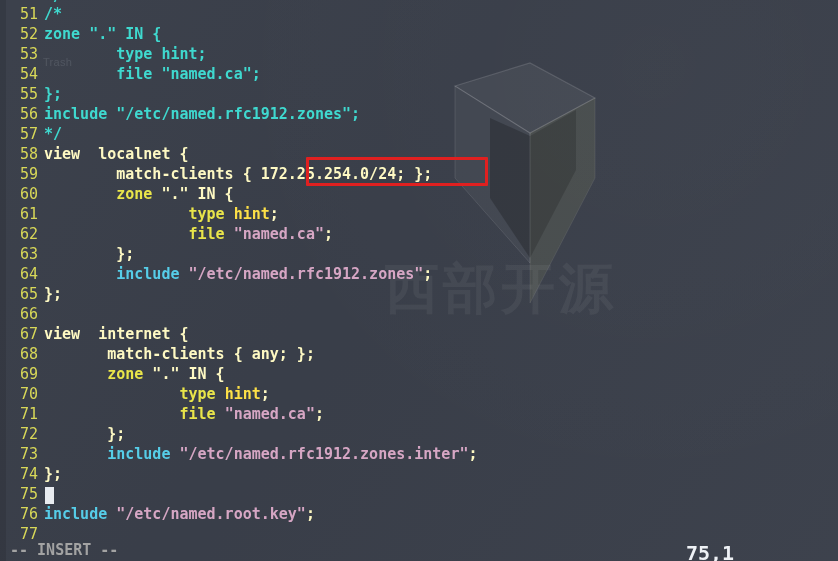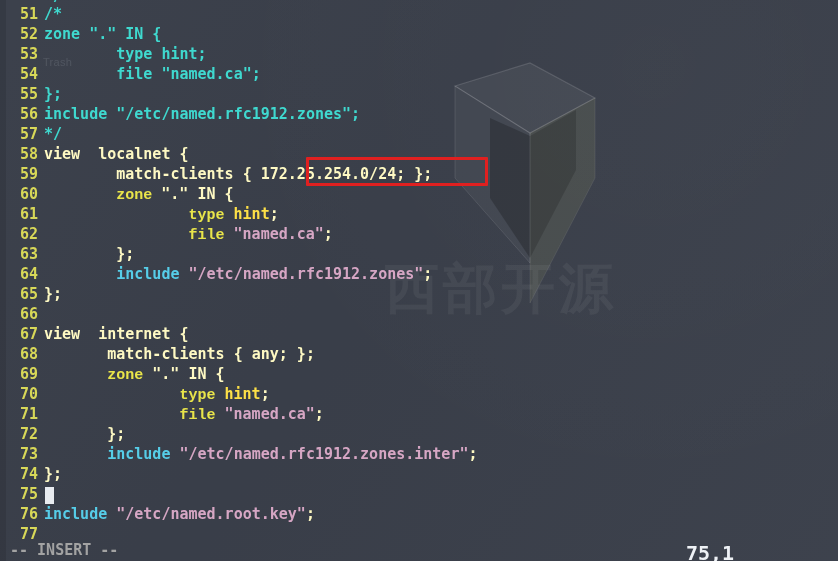--- a/index.html
+++ b/index.html
@@ -72,33 +72,33 @@
     right: 0;
     height: 20px;
     display: block;
   }
   .ln {
     position: absolute;
     left: 12px;
     width: 26px;
     text-align: right;
     color: #d8d858;
-    font-weight: bold;
+    font-weight: normal;
     font-size: 15px;
   }
   .code {
     position: absolute;
     left: 44px;
     font-size: 15px;
     font-weight: bold;
     letter-spacing: 0px;
   }
   .c-comment { color: #3fd9cf; }
   .c-plain   { color: #fef9c3; }
-  .c-kw      { color: #e9e54a; font-family: Liberation Mono, monospace; }
+  .c-kw      { color: #e9e54a; }
   .c-str     { color: #d6a6c4; }
   .c-green   { color: #fde047; }
   .c-inc     { color: #56cde8; }
 
   #cursor {
     position: absolute;
     left: 45px;
     top: 487px;
     width: 9px;
     height: 17px;

